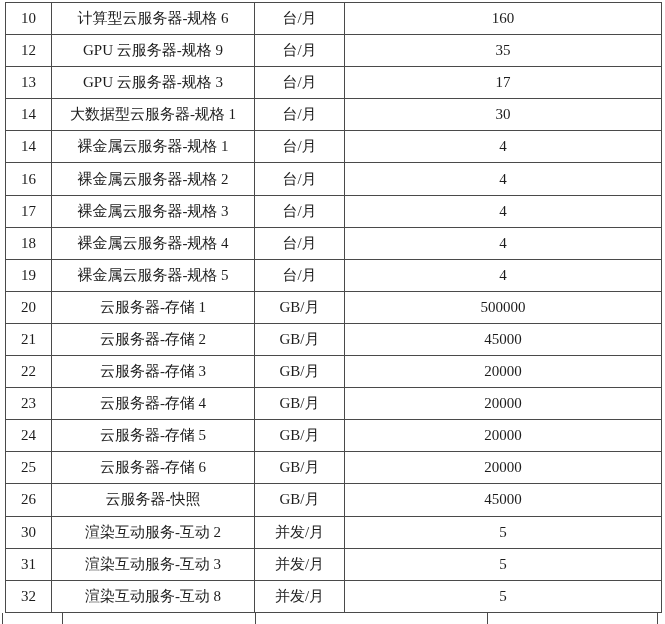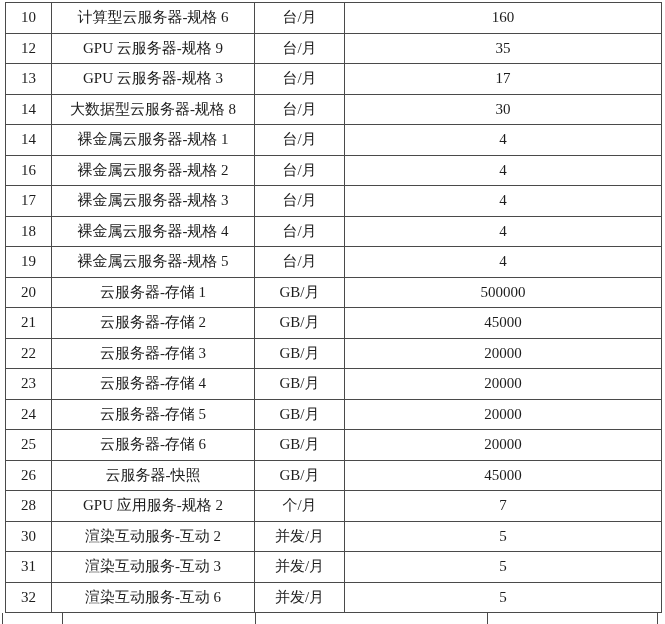--- a/index.html
+++ b/index.html
@@ -86,21 +86,21 @@
           <td class="center">35</td>
         </tr>
         <tr>
           <td class="center">13</td>
           <td class="left">GPU 云服务器-规格 3</td>
           <td class="center">台/月</td>
           <td class="center">17</td>
         </tr>
         <tr>
           <td class="center">14</td>
-          <td class="left">大数据型云服务器-规格 8</td>
+          <td class="left">大数据型云服务器-规格 1</td>
           <td class="center">台/月</td>
           <td class="center">30</td>
         </tr>
         <tr>
           <td class="center">14</td>
           <td class="left">裸金属云服务器-规格 1</td>
           <td class="center">台/月</td>
           <td class="center">4</td>
         </tr>
         <tr>
@@ -161,42 +161,36 @@
           <td class="center">25</td>
           <td class="left">云服务器-存储 6</td>
           <td class="center">GB/月</td>
           <td class="center">20000</td>
         </tr>
         <tr>
           <td class="center">26</td>
           <td class="left">云服务器-快照</td>
           <td class="center">GB/月</td>
           <td class="center">45000</td>
-        </tr>
-        <tr>
-          <td class="center">28</td>
-          <td class="left">GPU 应用服务-规格 2</td>
-          <td class="center">个/月</td>
-          <td class="center">7</td>
         </tr>
         <tr>
           <td class="center">30</td>
           <td class="left">渲染互动服务-互动 2</td>
           <td class="center">并发/月</td>
           <td class="center">5</td>
         </tr>
         <tr>
           <td class="center">31</td>
           <td class="left">渲染互动服务-互动 3</td>
           <td class="center">并发/月</td>
           <td class="center">5</td>
         </tr>
         <tr>
           <td class="center">32</td>
-          <td class="left">渲染互动服务-互动 6</td>
+          <td class="left">渲染互动服务-互动 8</td>
           <td class="center">并发/月</td>
           <td class="center">5</td>
         </tr>
       </tbody>
   </table>
 
   <div class="partial-row">
     <div class="partial-cell pc-1"></div>
     <div class="partial-cell pc-2"></div>
     <div class="partial-cell pc-3"></div>

